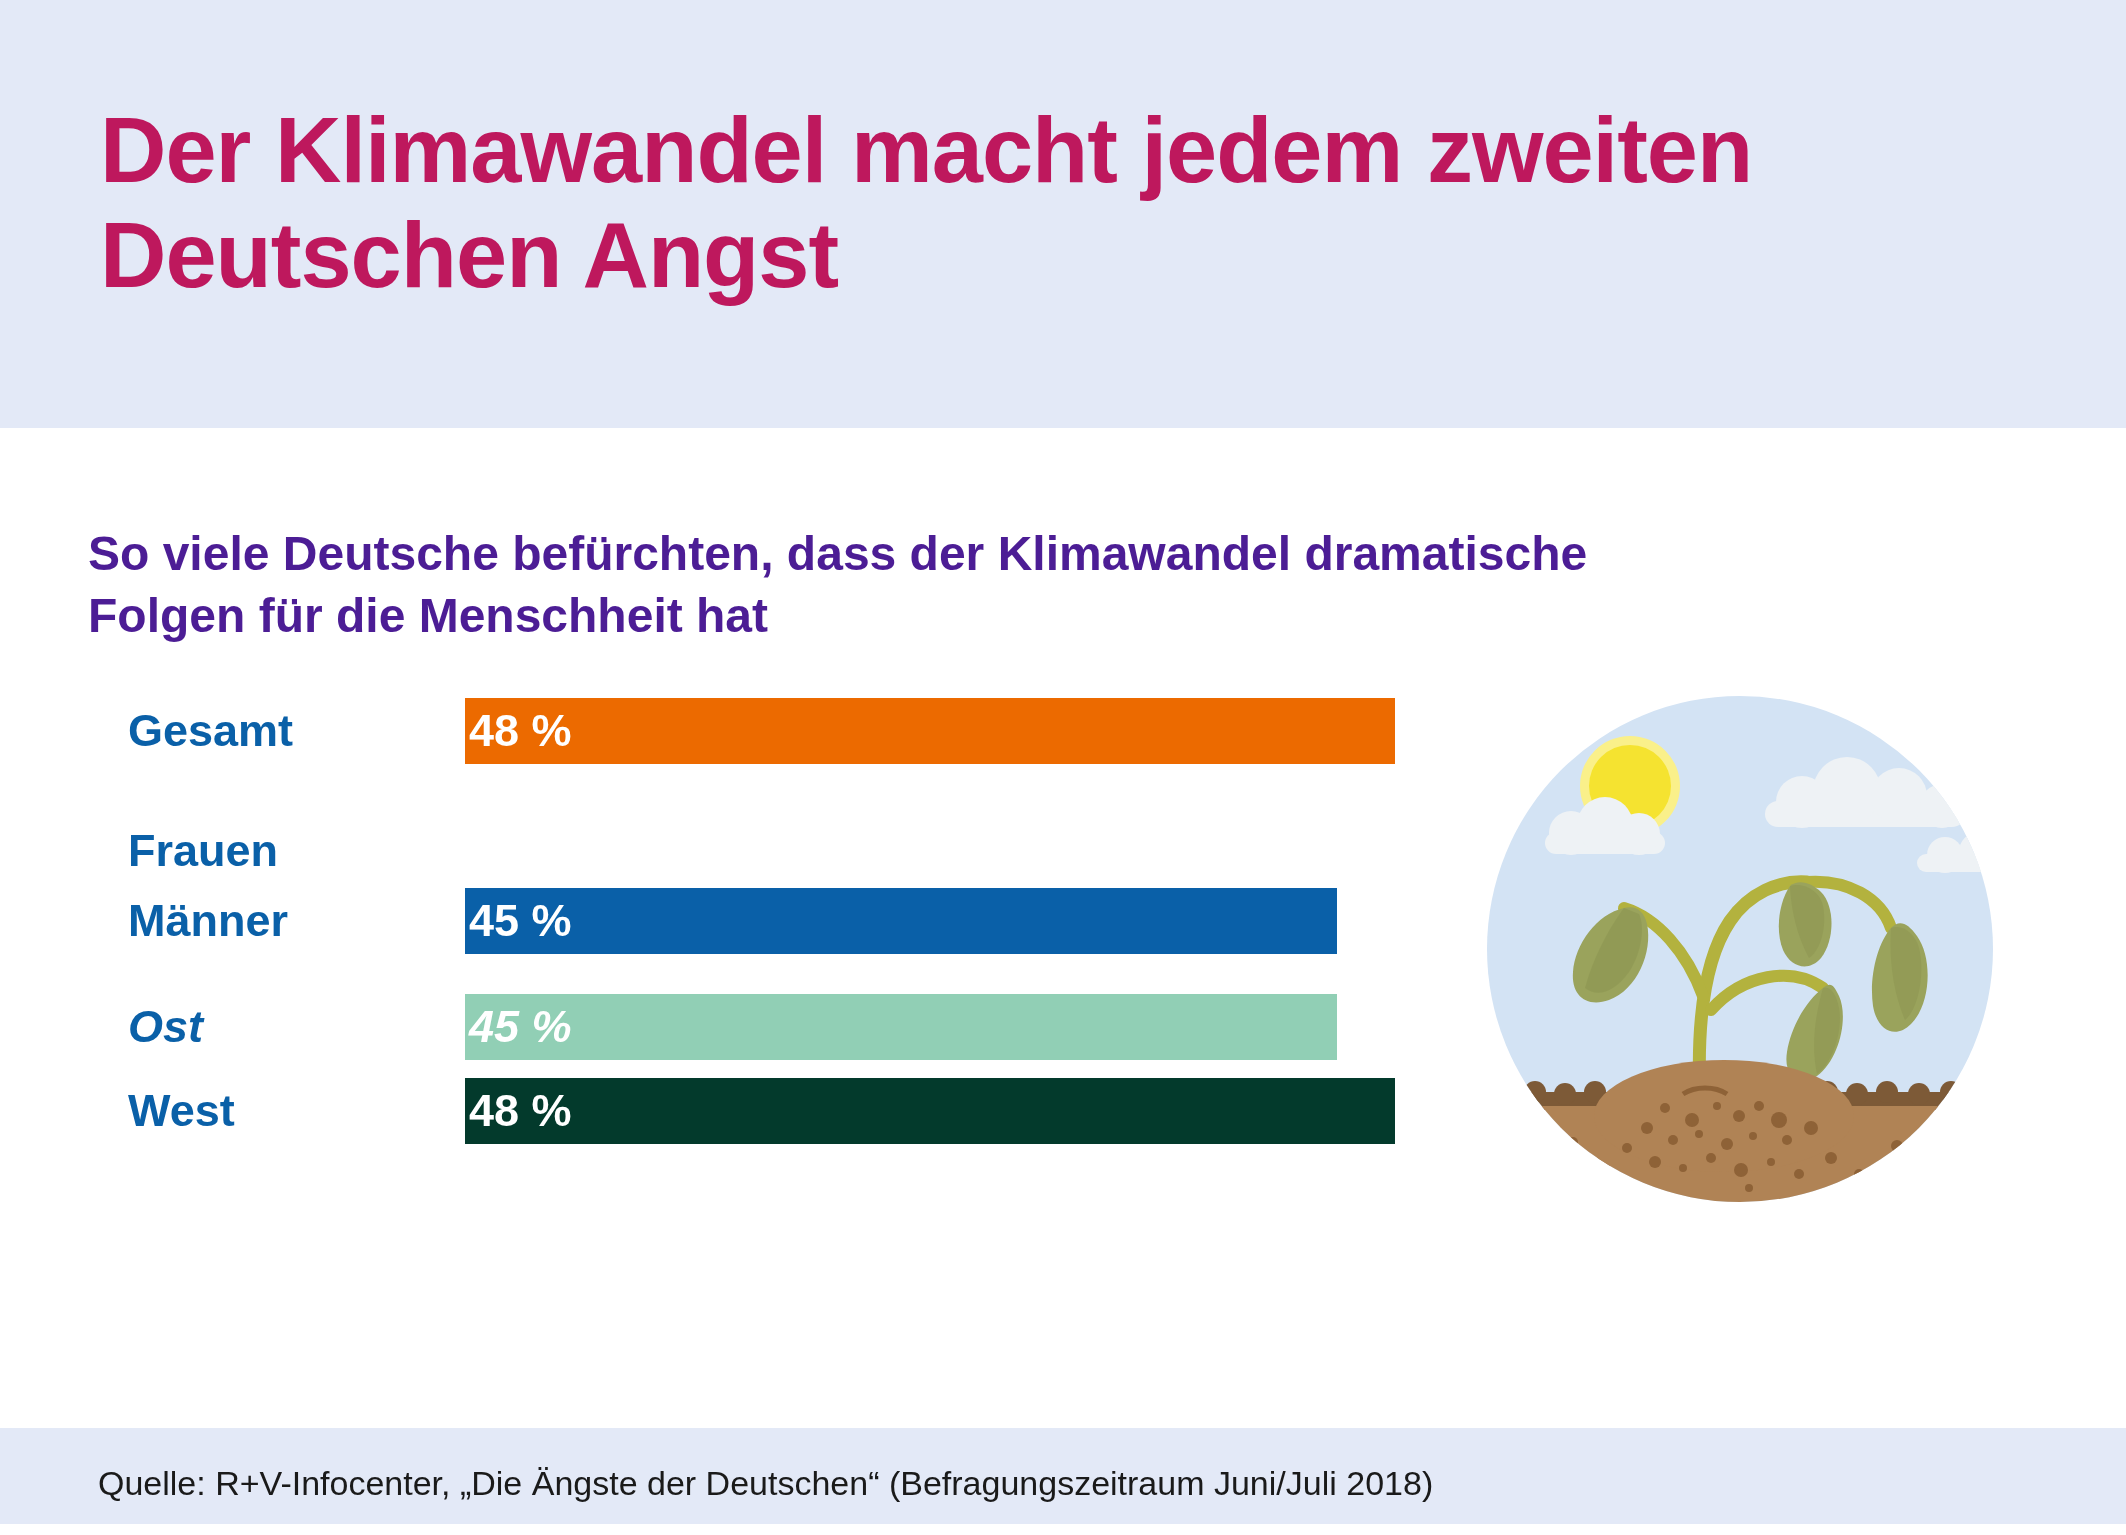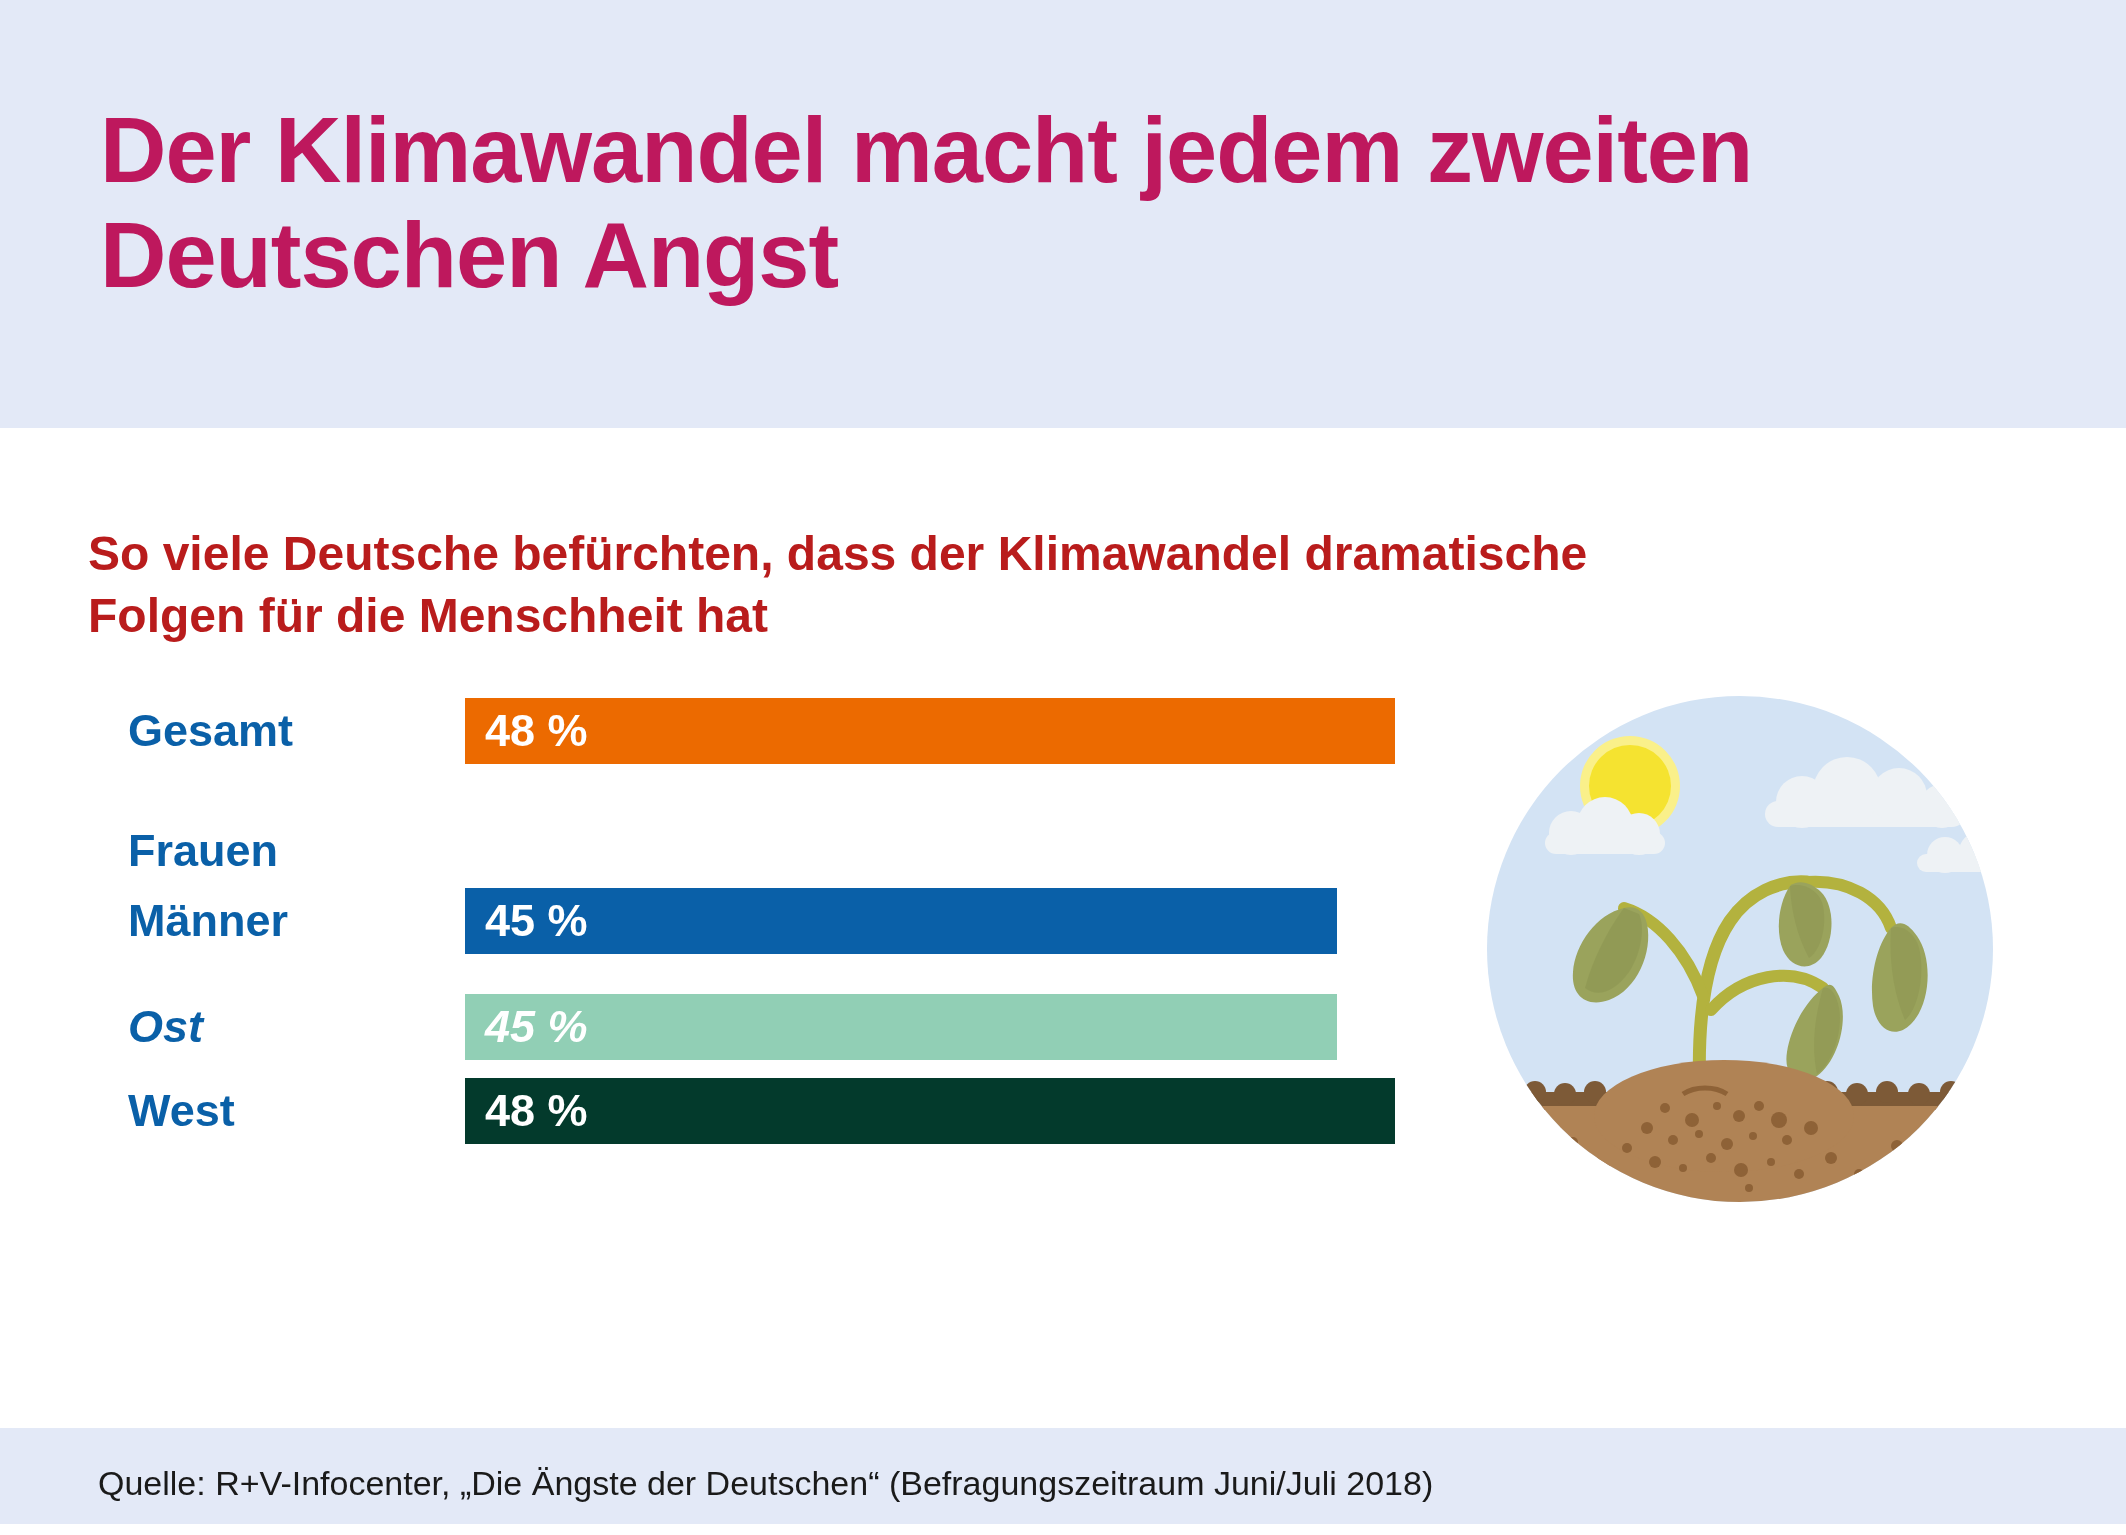--- a/index.html
+++ b/index.html
@@ -34,21 +34,21 @@
     width:2126px; height:1000px;
     background:#ffffff;
   }
   .subtitle{
     position:absolute;
     left:88px; top:95px;
     width:1560px;
     font-size:48px;
     font-weight:bold;
     line-height:1.3;
-    color:#b91c1c;
+    color:#4c1d95;
   }
 
   
   .chart{
     position:absolute;
     left:0; top:270px;
     width:1460px; height:470px;margin-left:40px;
   }
   .row{
     position:absolute;
@@ -72,21 +72,21 @@
     left:425px;
     top:0;
     height:66px;
     display:flex;
     align-items:center;
   }
   .bar-value{
     font-size:45px;
     font-weight:bold;
     color:#ffffff;
-    padding-left:20px;
+    padding-left:4px;
     white-space:nowrap;
   }
 
   
   .illustration{
     position:absolute;
     left:1487px; top:268px;
     width:506px; height:506px;
   }
   .illustration svg{ display:block; width:506px; height:506px; }

